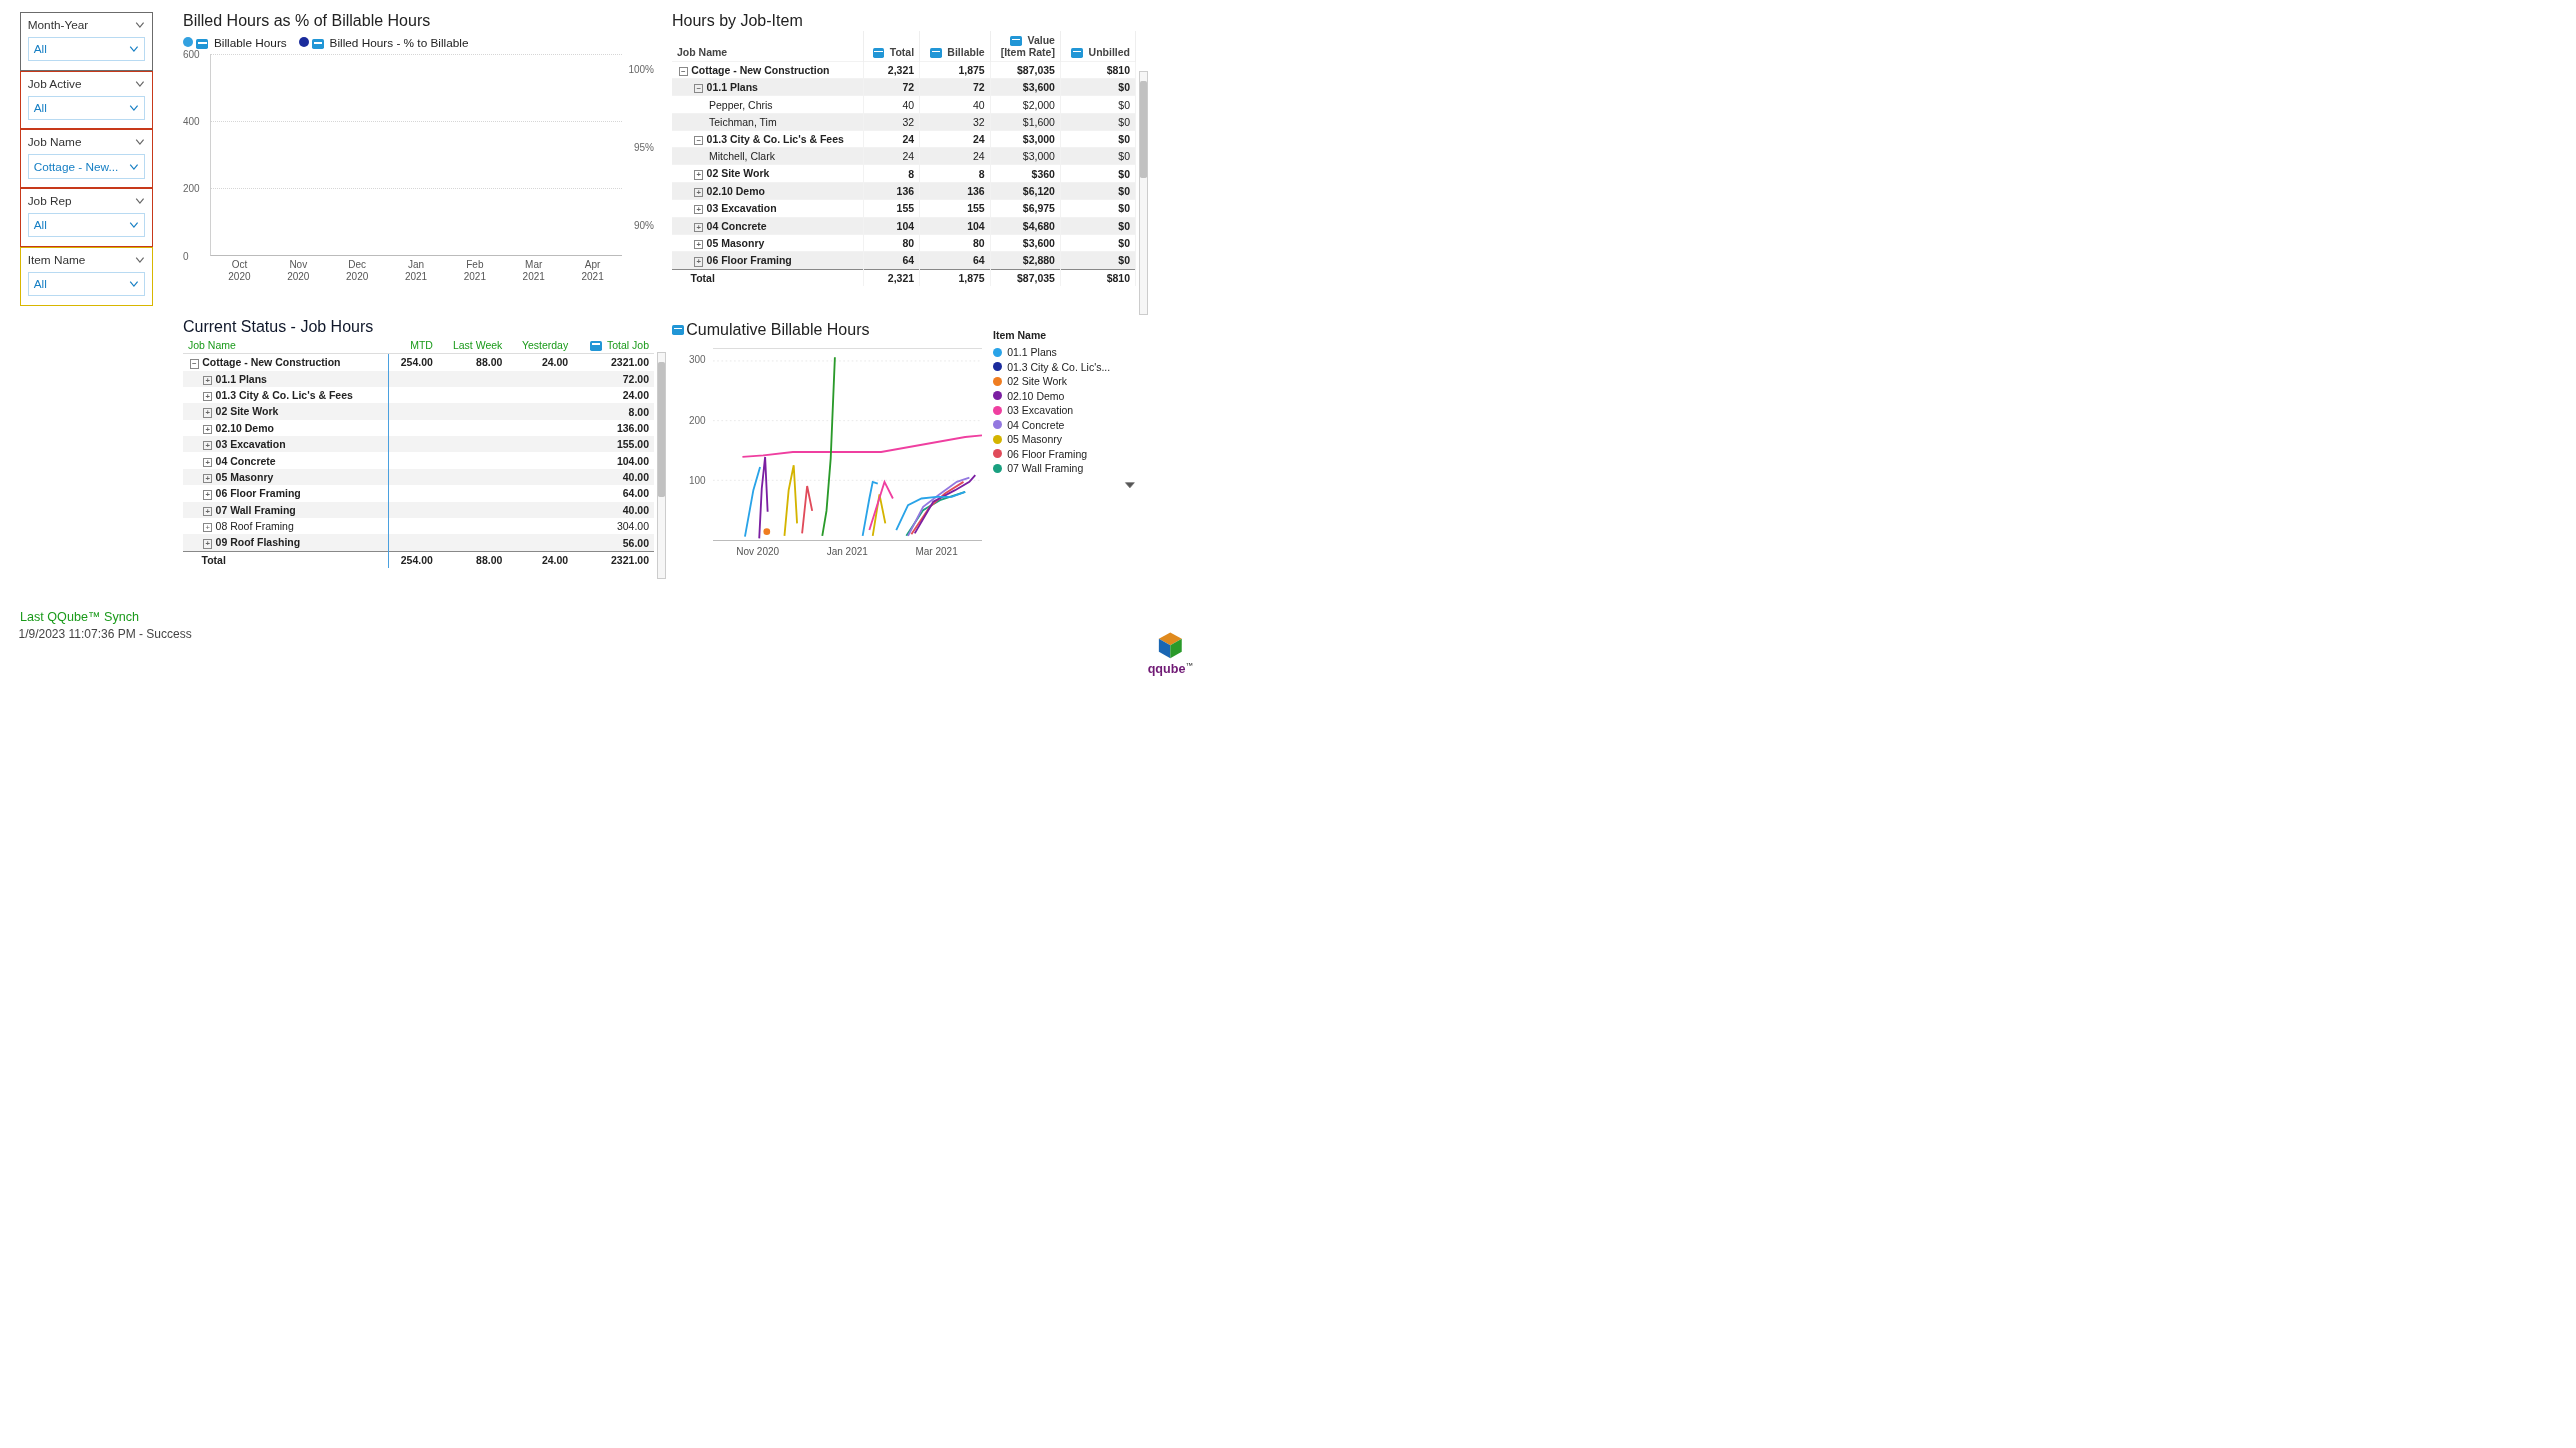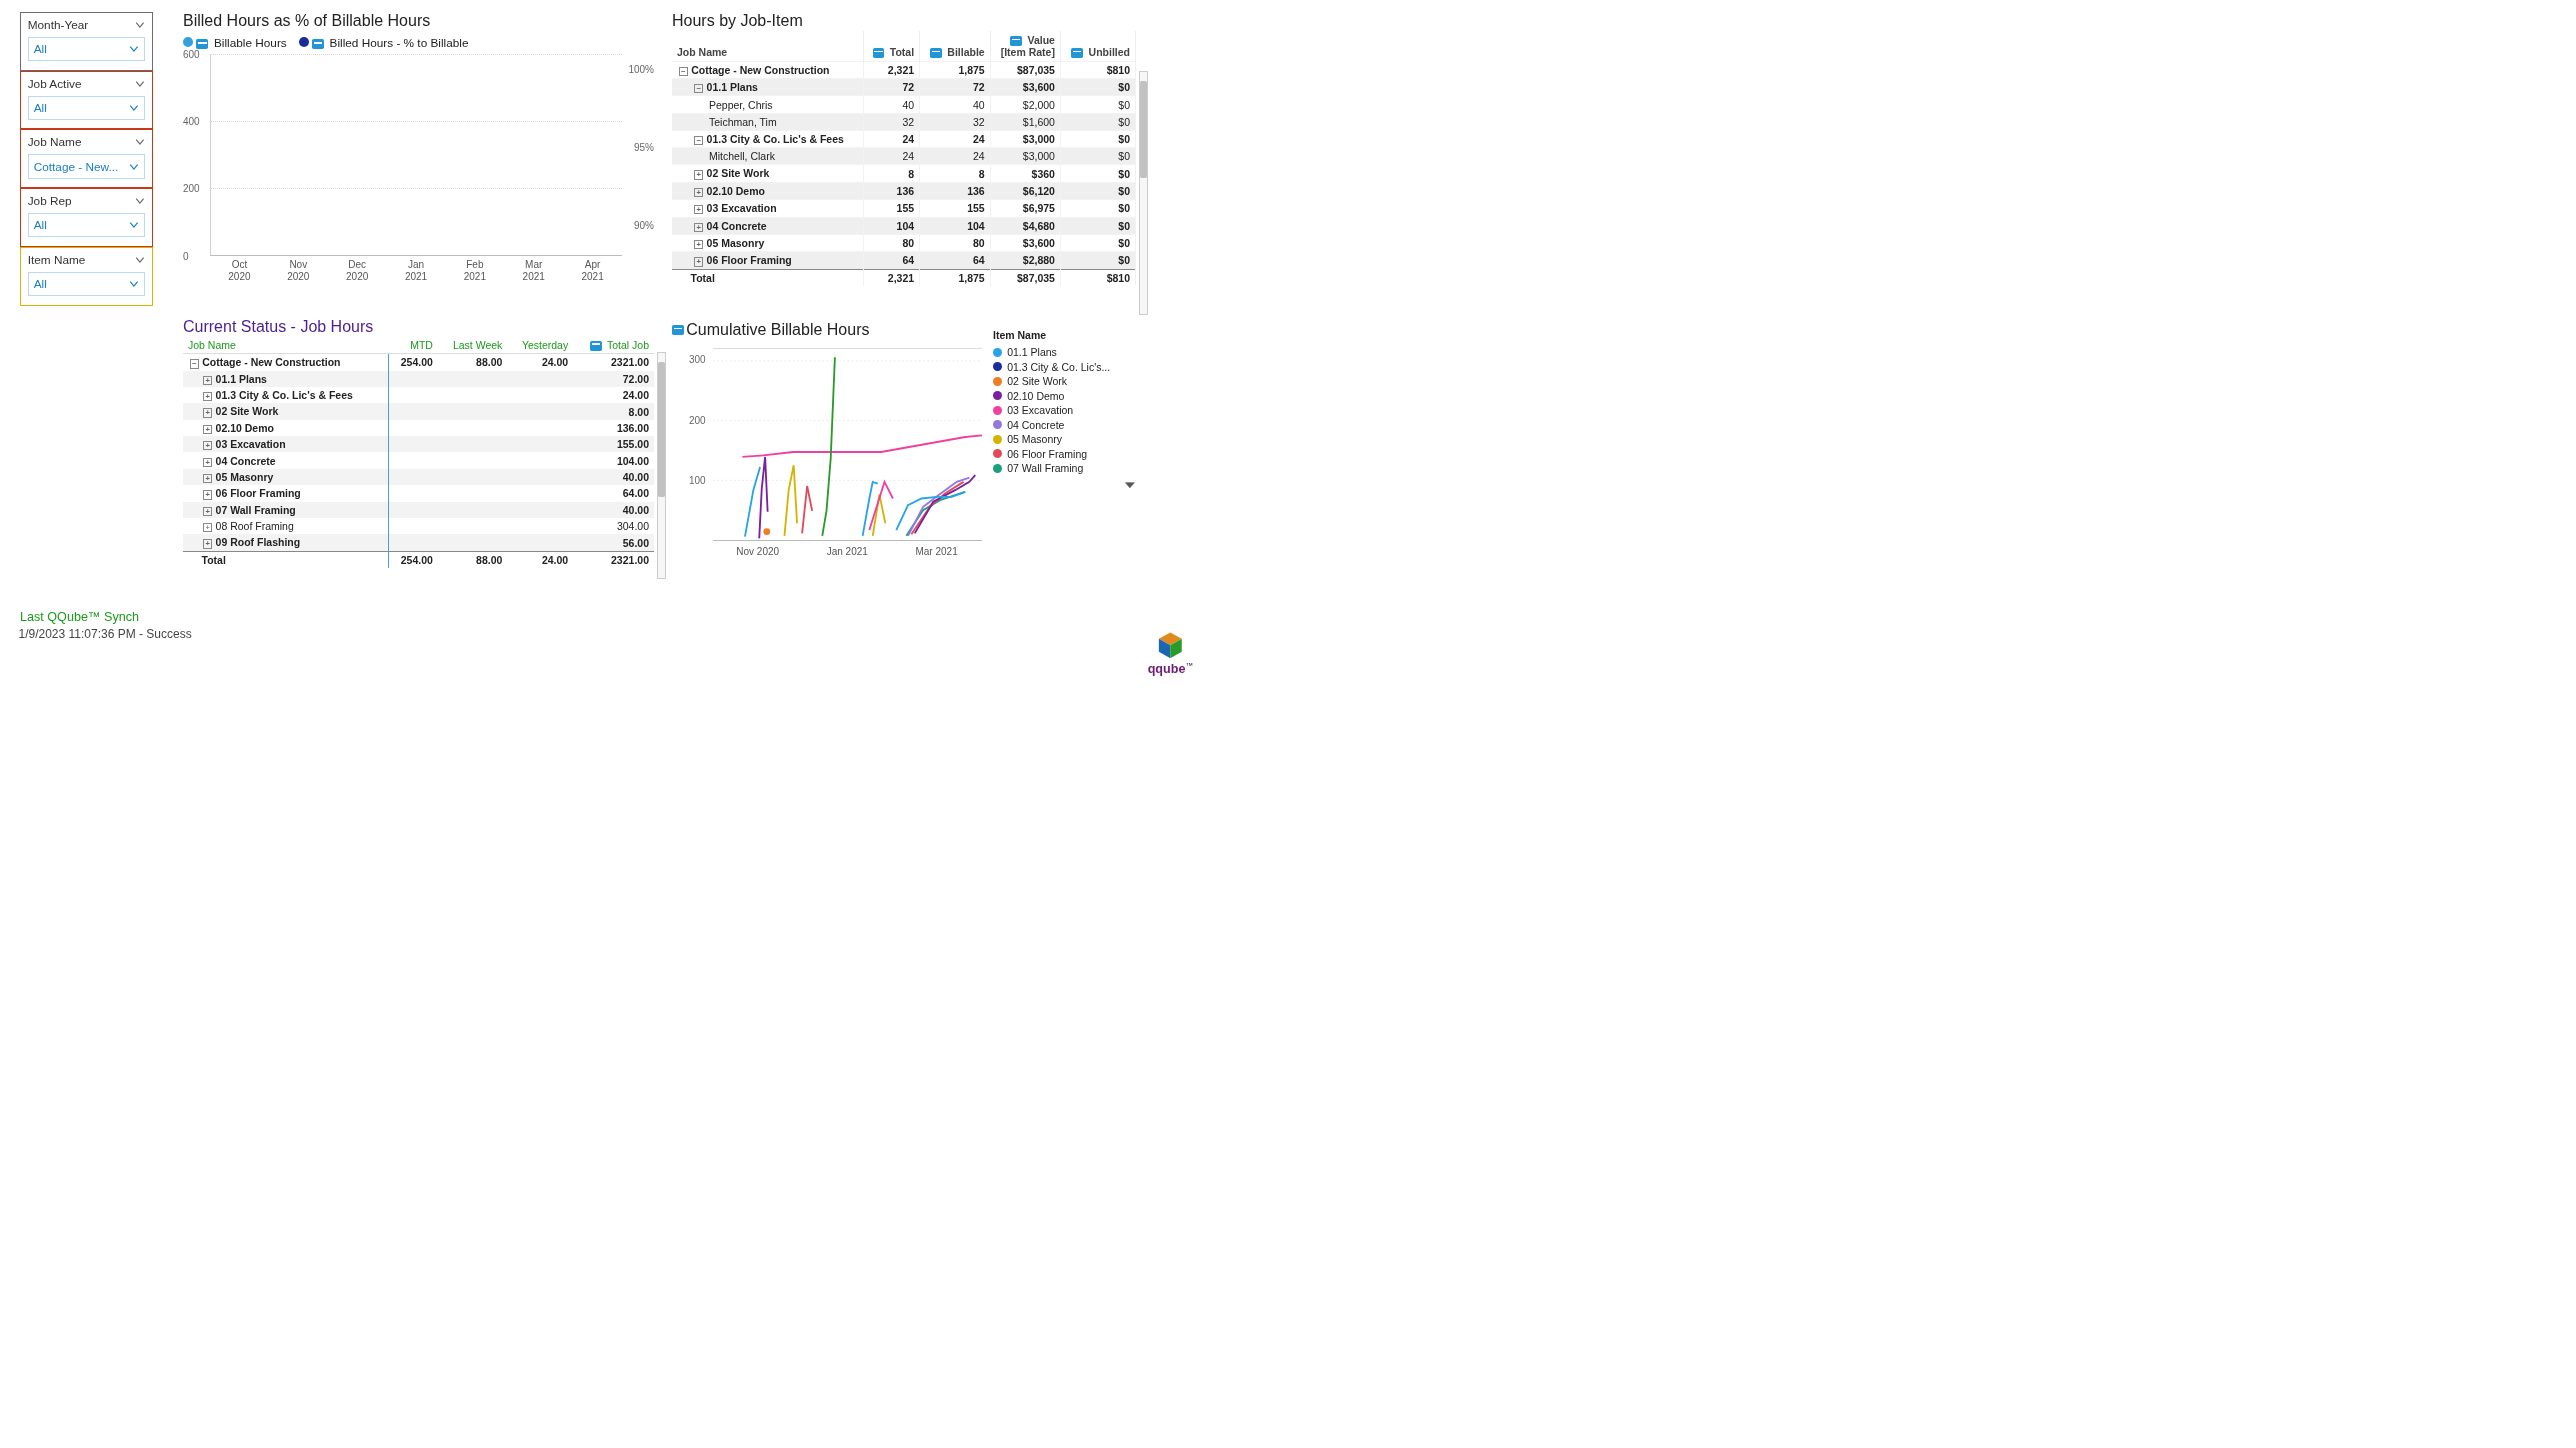--- a/index.html
+++ b/index.html
@@ -293,21 +293,21 @@
           <td>$810</td>
         </tr>
       </tfoot>
     </table>
   <div class="vscroll t1-scroll">
       <div class="thumb"></div>
     </div>
 </div>
 
 <div id="currentStatus">
-  <div class="panel-title" style="color:#4c1d95">Current Status - Job Hours</div>
+  <div class="panel-title" style="color:#0f172a">Current Status - Job Hours</div>
   <table class="table2" id="tbl2">
       <thead>
         <tr>
           <th class="job-col">Job Name</th>
           <th class="">MTD</th>
           <th class="">Last Week</th>
           <th class="">Yesterday</th>
           <th class=""><span class="cal-icon"></span> Total Job</th>
         </tr>
       </thead>

